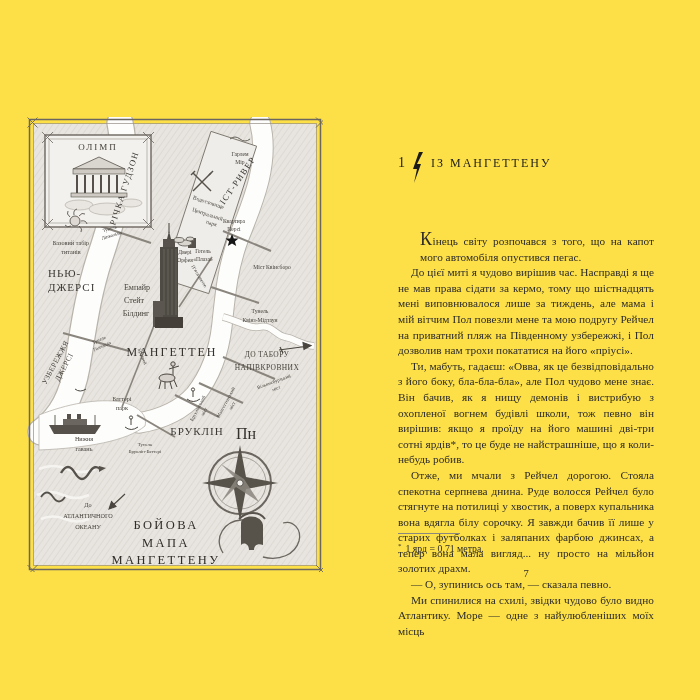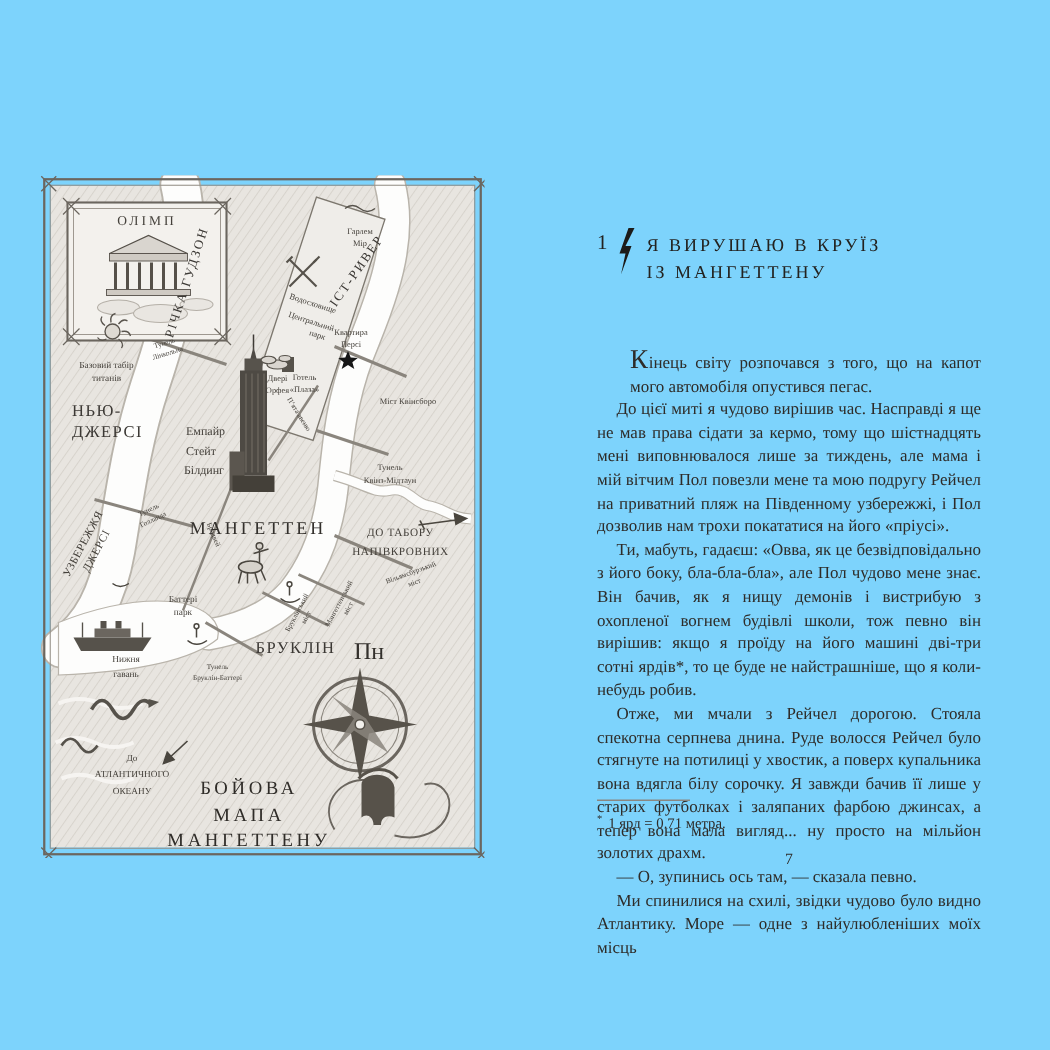--- a/index.html
+++ b/index.html
@@ -1,16 +1,16 @@
 <!DOCTYPE html>
 <html><head>
 <meta charset="utf-8">
 <style>
   html,body{margin:0;padding:0;background:#ffffff;}
-  .screen{position:relative;width:700px;height:700px;background:#7dd3fc;overflow:hidden;
+  .screen{position:relative;width:700px;height:700px;background:#fde047;overflow:hidden;
           font-family:"Liberation Serif",serif;color:#2b2a28;}
   
   .map-wrap{position:absolute;left:27px;top:117px;width:296px;height:455px;}
   .map-wrap svg{display:block;width:296px;height:455px;}
   svg text{fill:#45413b;font-family:"Liberation Serif",serif;}
   .m-xs{font-size:4.8px;}
   .m-s{font-size:5.6px;}
   .m-sm{font-size:6.2px;}
   .m-md{font-size:7.5px;letter-spacing:.4px;}
   .m-md2{font-size:8px;}
@@ -309,21 +309,20 @@
   </div>
 
   <div class="right-page">
 
     <div class="chapter-header">
       <span class="ch-num">1</span>
       <svg class="bolt-svg" viewBox="0 0 12 31">
         <polygon points="7,0 11,0 5,12 9,12 2,31 5,17 1,17" fill="#1c1b19"></polygon>
       </svg>
       <div class="ch-title">
-        <div>Я ВИРУШАЮ В КРУЇЗ</div>
         <div>ІЗ МАНГЕТТЕНУ</div>
       </div>
     </div>
 
     <div class="body-text">
       <p class="first"><span class="initial">К</span><span>інець світу розпочався з того, що на капот мого автомобіля опустився пегас.</span></p>
       <p>До цієї миті я чудово вирішив час. Насправді я ще не мав права сідати за кермо, тому що шістнадцять мені виповнювалося лише за тиждень, але мама і мій вітчим Пол повезли мене та мою подругу Рейчел на приватний пляж на Південному узбережжі, і Пол дозволив нам трохи покататися на його «пріусі».</p>
       <p>Ти, мабуть, гадаєш: «Овва, як це безвідповідально з його боку, бла-бла-бла», але Пол чудово мене знає. Він бачив, як я нищу демонів і вистрибую з охопленої вогнем будівлі школи, тож певно він вирішив: якщо я проїду на його машині дві-три сотні ярдів*, то це буде не найстрашніше, що я коли-небудь робив.</p>
       <p>Отже, ми мчали з Рейчел дорогою. Стояла спекотна серпнева днина. Руде волосся Рейчел було стягнуте на потилиці у хвостик, а поверх купальника вона вдягла білу сорочку. Я завжди бачив її лише у старих футболках і заляпаних фарбою джинсах, а тепер вона мала вигляд... ну просто на мільйон золотих драхм.</p>
       <p>— О, зупинись ось там, — сказала певно.</p>

